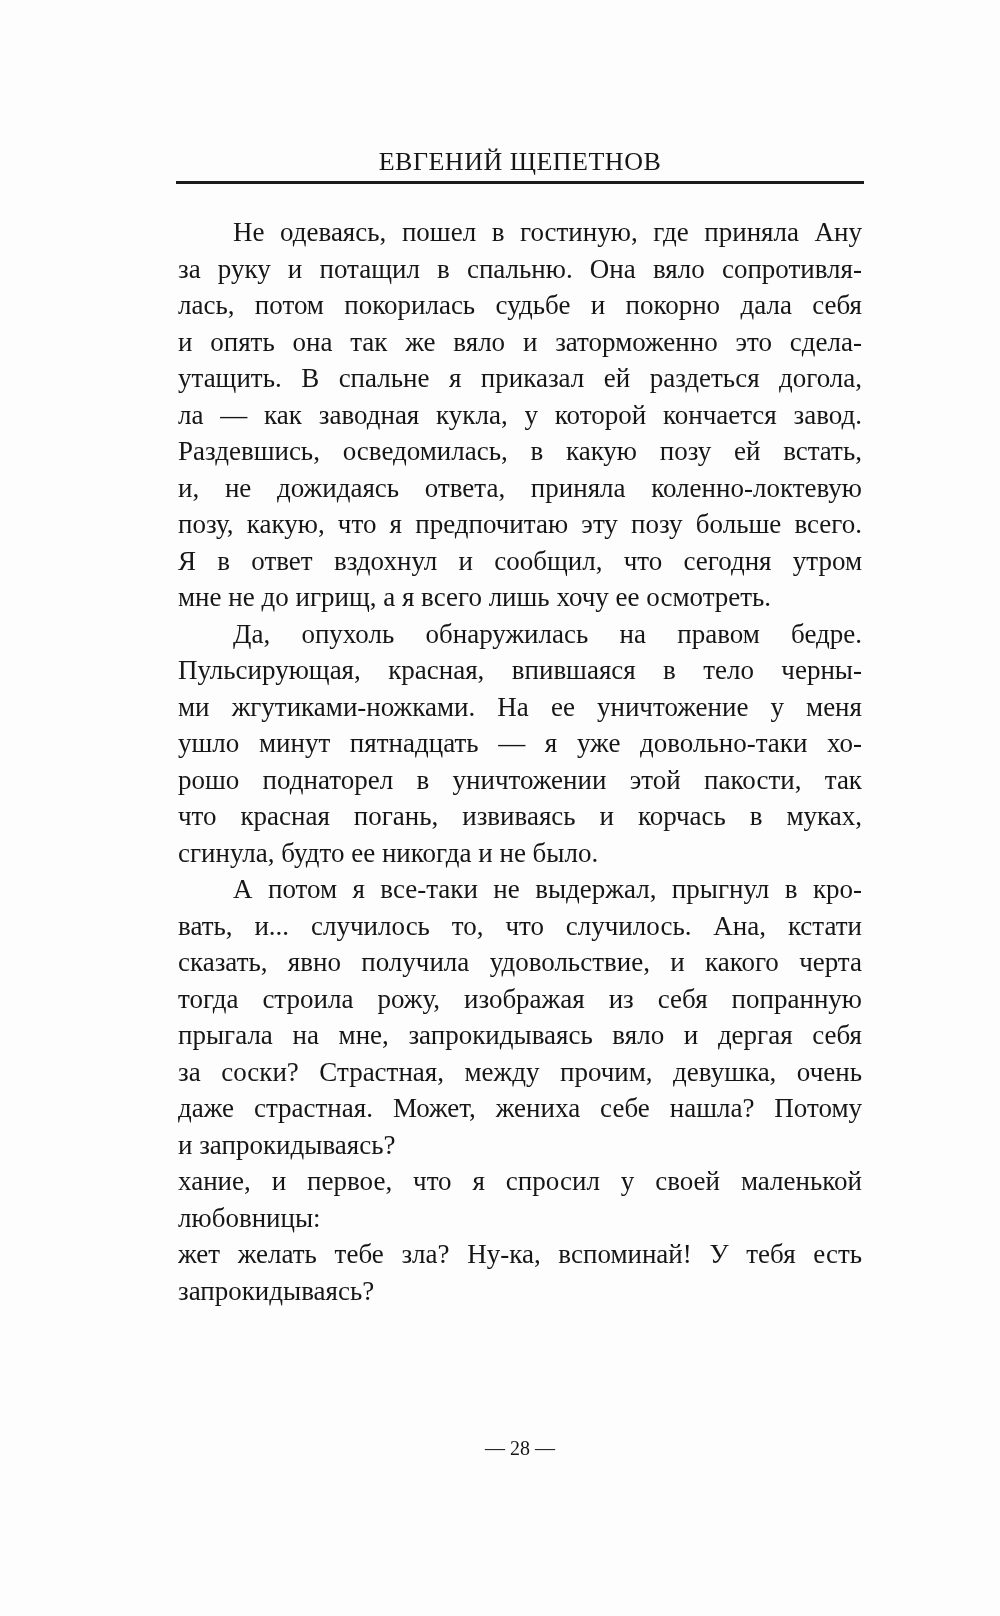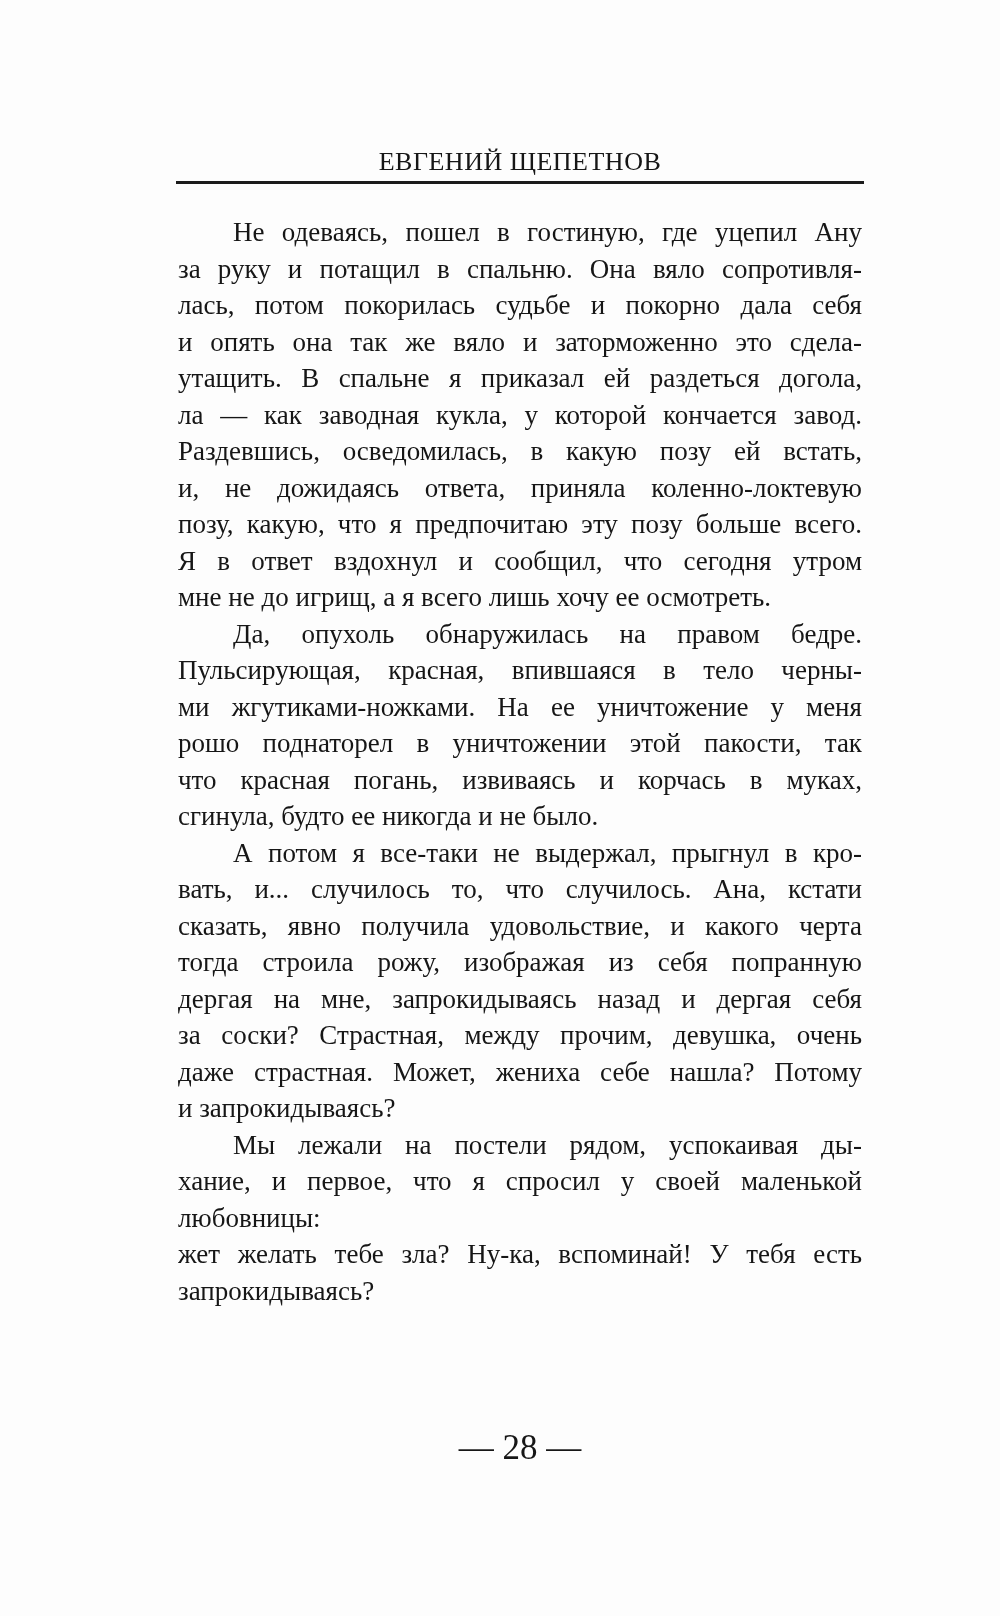--- a/index.html
+++ b/index.html
@@ -58,65 +58,65 @@
   }
   .line.plast {
     text-align-last: left;
   }
   .page-number {
     position: absolute;
     top: 1432px;
     left: 178px;
     width: 684px;
     text-align: center;
-    font-size: 35px;
+    font-size: 20px;
     line-height: 32px;
     color: #161616;
   }
 </style>
 </head>
 <body>
 
 <div class="page" style="background: rgb(253, 253, 253); color: rgb(22, 22, 22);">
   <div class="running-header">ЕВГЕНИЙ ЩЕПЕТНОВ</div>
   <div class="header-rule" style="background: rgb(27, 27, 27);"></div>
   <main class="body-text">
       <div class="para">
-        <div class="line first">Не одеваясь, пошел в гостиную, где уцепил Ану</div>
+        <div class="line first">Не одеваясь, пошел в гостиную, где приняла Ану</div>
         <div class="line">за руку и потащил в спальню. Она вяло сопротивля-</div>
         <div class="line">лась, потом покорилась судьбе и покорно дала себя</div>
         <div class="line">и опять она так же вяло и заторможенно это сдела-</div>
         <div class="line">утащить. В спальне я приказал ей раздеться догола,</div>
         <div class="line">ла — как заводная кукла, у которой кончается завод.</div>
         <div class="line">Раздевшись, осведомилась, в какую позу ей встать,</div>
         <div class="line">и, не дожидаясь ответа, приняла коленно-локтевую</div>
         <div class="line">позу, какую, что я предпочитаю эту позу больше всего.</div>
         <div class="line">Я в ответ вздохнул и сообщил, что сегодня утром</div>
         <div class="line plast">мне не до игрищ, а я всего лишь хочу ее осмотреть.</div>
       </div>
       <div class="para">
         <div class="line first">Да, опухоль обнаружилась на правом бедре.</div>
         <div class="line">Пульсирующая, красная, впившаяся в тело черны-</div>
         <div class="line">ми жгутиками-ножками. На ее уничтожение у меня</div>
+        <div class="line">ушло минут пятнадцать — я уже довольно-таки хо-</div>
         <div class="line">рошо поднаторел в уничтожении этой пакости, так</div>
         <div class="line">что красная погань, извиваясь и корчась в муках,</div>
         <div class="line plast">сгинула, будто ее никогда и не было.</div>
       </div>
       <div class="para">
         <div class="line first">А потом я все-таки не выдержал, прыгнул в кро-</div>
         <div class="line">вать, и... случилось то, что случилось. Ана, кстати</div>
         <div class="line">сказать, явно получила удовольствие, и какого черта</div>
         <div class="line">тогда строила рожу, изображая из себя попранную</div>
-        <div class="line">дергая на мне, запрокидываясь назад и дергая себя</div>
+        <div class="line">прыгала на мне, запрокидываясь вяло и дергая себя</div>
         <div class="line">за соски? Страстная, между прочим, девушка, очень</div>
         <div class="line">даже страстная. Может, жениха себе нашла? Потому</div>
         <div class="line plast">и запрокидываясь?</div>
       </div>
       <div class="para">
-        <div class="line first">Мы лежали на постели рядом, успокаивая ды-</div>
         <div class="line">хание, и первое, что я спросил у своей маленькой</div>
         <div class="line plast">любовницы:</div>
       </div>
       <div class="para">
         <div class="line">жет желать тебе зла? Ну-ка, вспоминай! У тебя есть</div>
         <div class="line plast">запрокидываясь?</div>
       </div>
     </main>
   <div class="page-number">— 28 —</div>
 </div>

